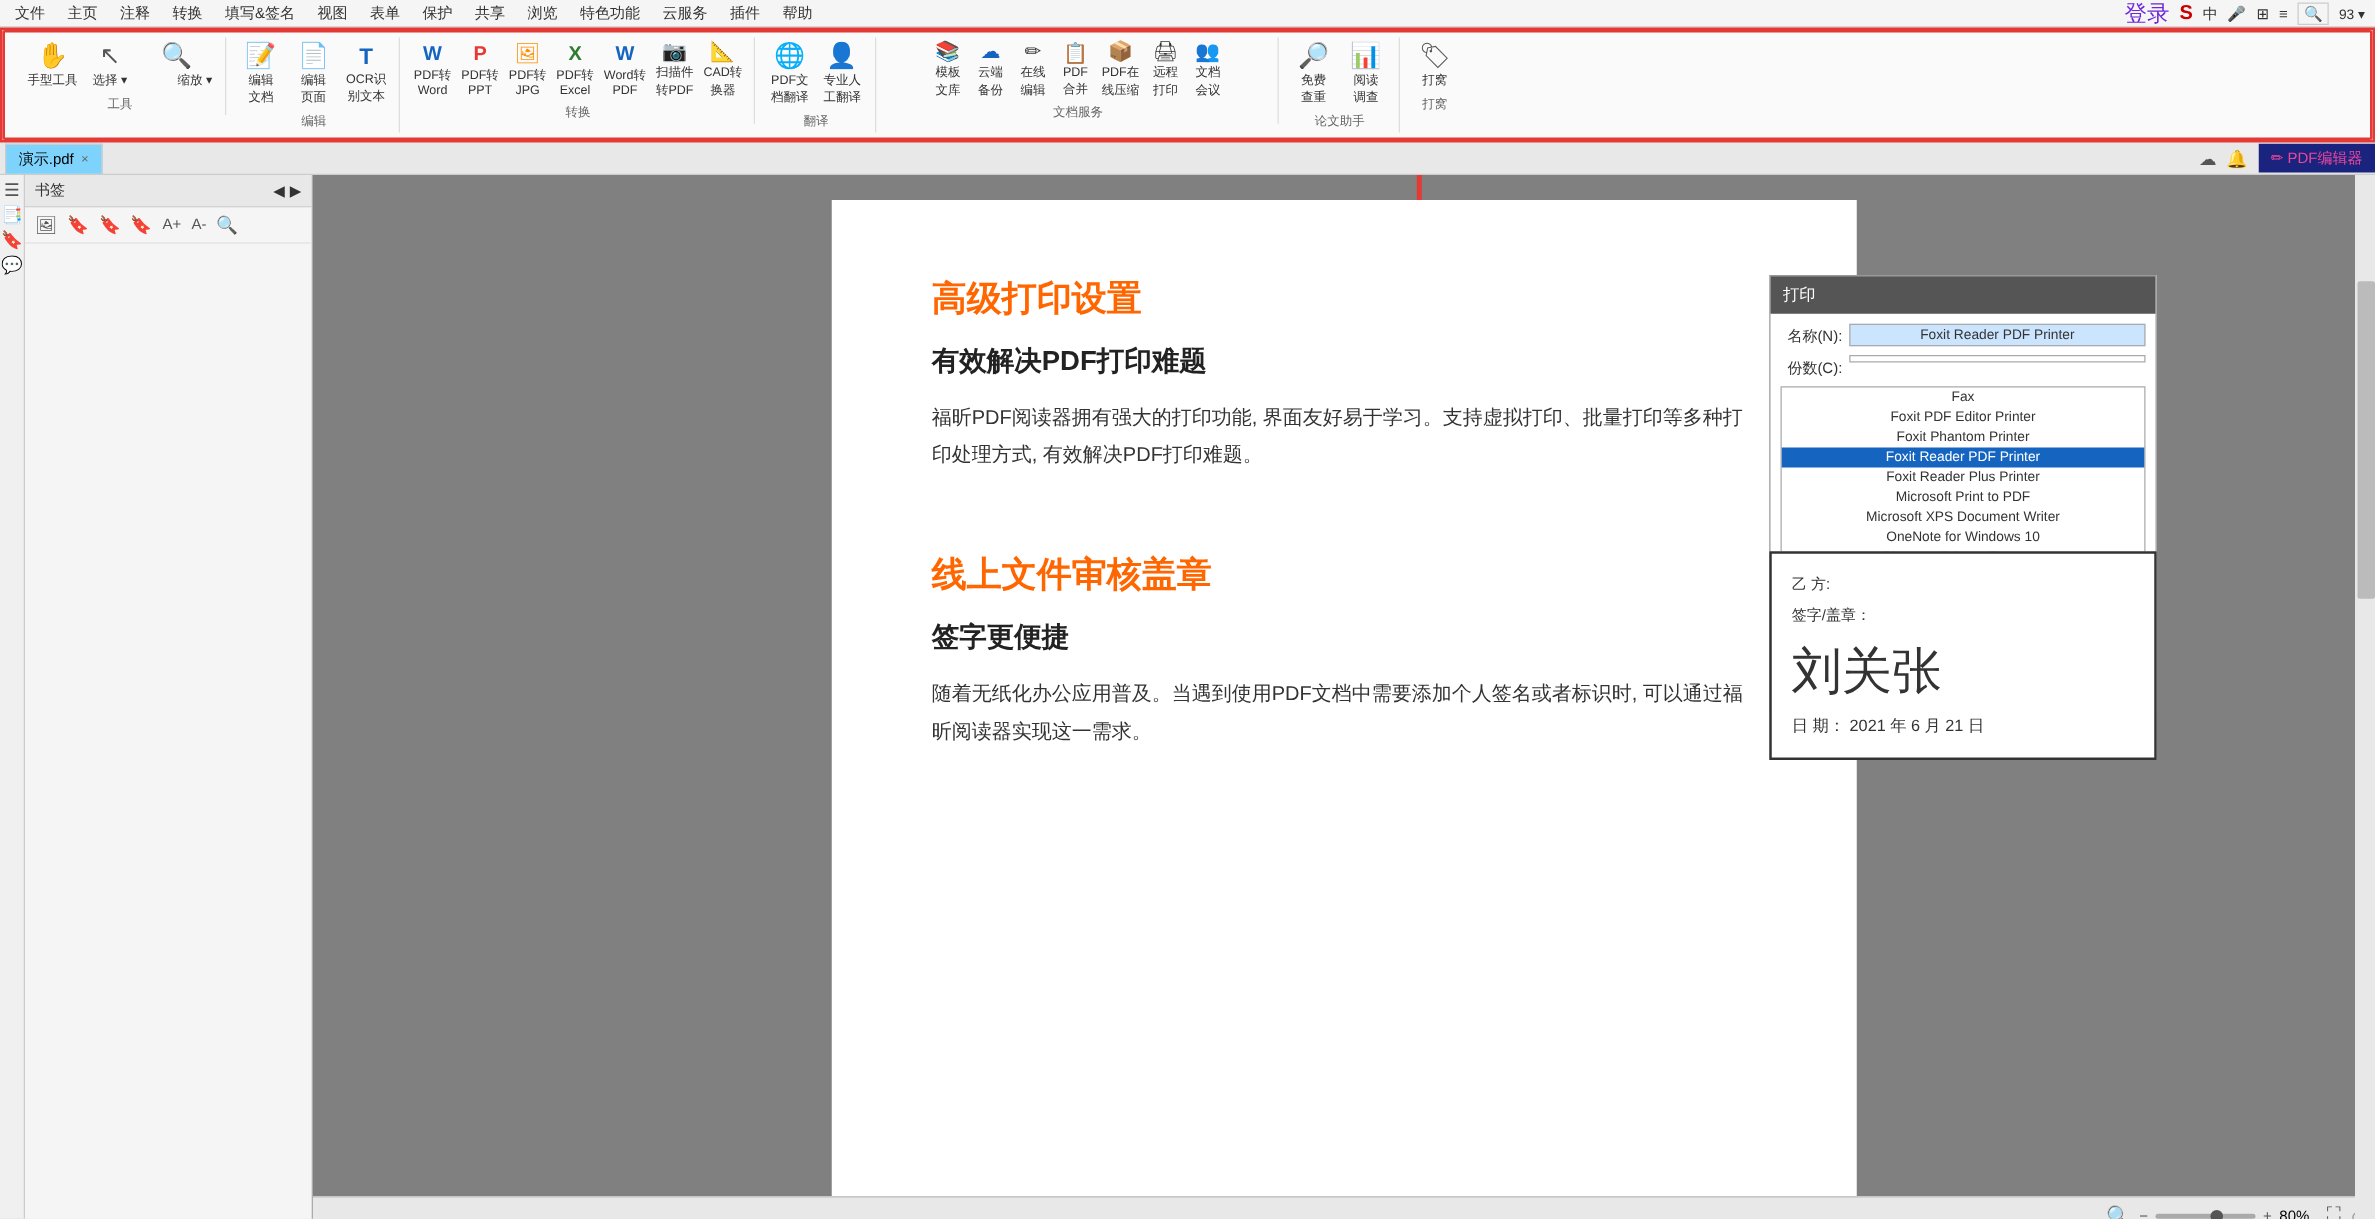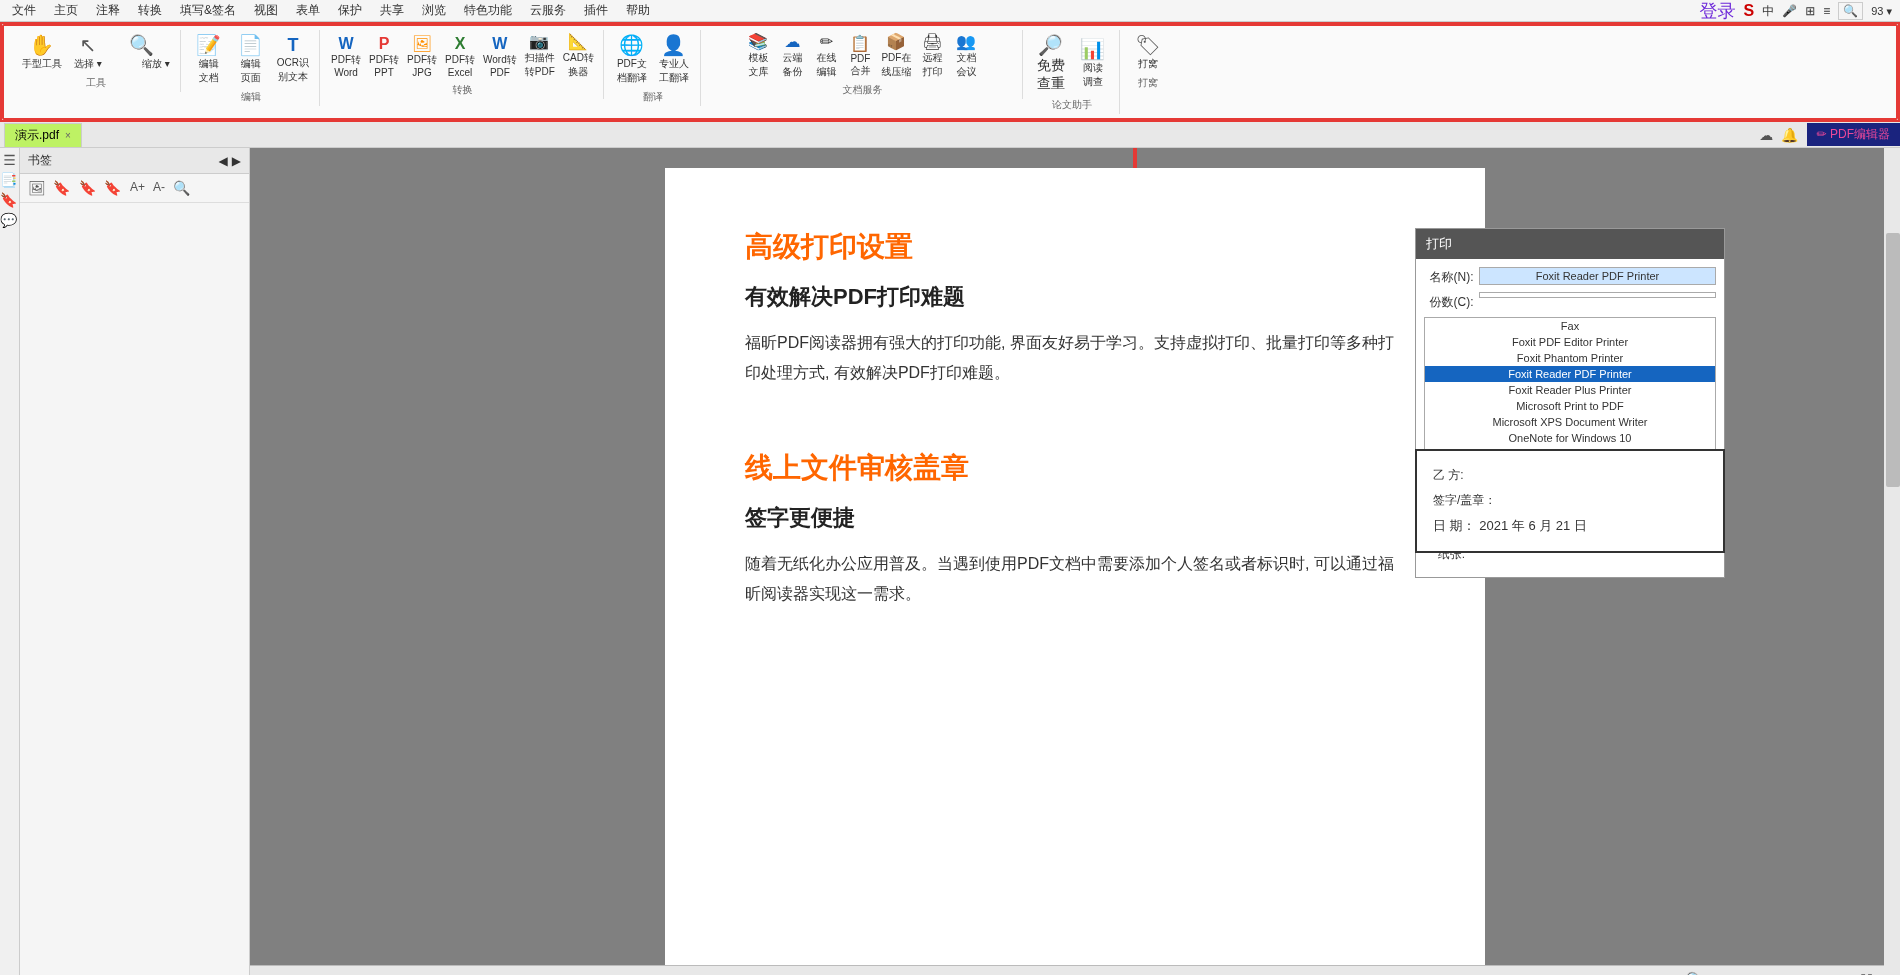--- a/index.html
+++ b/index.html
@@ -106,21 +106,21 @@
     
     .tab-bar {
       background: #e8e8e8;
       display: flex;
       align-items: center;
       height: 26px;
       border-bottom: 1px solid #ccc;
       padding-left: 4px;
     }
     .tab {
-      background: #bef264;
+      background: #7dd3fc;
       border: 1px solid #ccc;
       border-bottom: none;
       padding: 3px 10px;
       font-size: 12px;
       display: flex;
       align-items: center;
       gap: 6px;
       cursor: pointer;
       height: 24px;
     }
@@ -513,21 +513,21 @@
           <span>文档<br>会议</span>
         </div>
       </div>
       <div class="ribbon-section-label">文档服务</div>
     </div>
 
     <div class="ribbon-section">
       <div class="ribbon-buttons">
         <div class="ribbon-btn">
           <span class="ribbon-icon" style="color:#ff6600;">🔎</span>
-          <span style="font-size:14px;text-align:center;">免费<br>查重</span>
+          <span style="font-size:10px;text-align:center;">免费<br>查重</span>
         </div>
         <div class="ribbon-btn">
           <span class="ribbon-icon" style="color:#ff6600;">📊</span>
           <span style="font-size:10px;">阅读<br>调查</span>
         </div>
       </div>
       <div class="ribbon-section-label">论文助手</div>
     </div>
 
     <div class="ribbon-section">
@@ -649,20 +649,21 @@
         </div>
 
         <div style="position:relative;margin-bottom:40px;">
           <div class="section-title-orange">线上文件审核盖章</div>
           <div class="section-subtitle">签字更便捷</div>
           <div class="section-body">随着无纸化办公应用普及。当遇到使用PDF文档中需要添加个人签名或者标识时, 可以通过福昕阅读器实现这一需求。</div>
 
           <div class="signature-box">
             <div class="sig-label">乙 方:</div>
             <div class="sig-label">签字/盖章：</div>
+            <div class="sig-name">刘关张</div>
             <div class="sig-date">
               <span>日 期：</span>
               <span>2021 年 6 月 21 日</span>
             </div>
           </div>
         </div>
 
       </div>
 
       <div class="bottom-bar" style="position:sticky;bottom:0;background:#e8e8e8;border-top:1px solid #bbb;">

